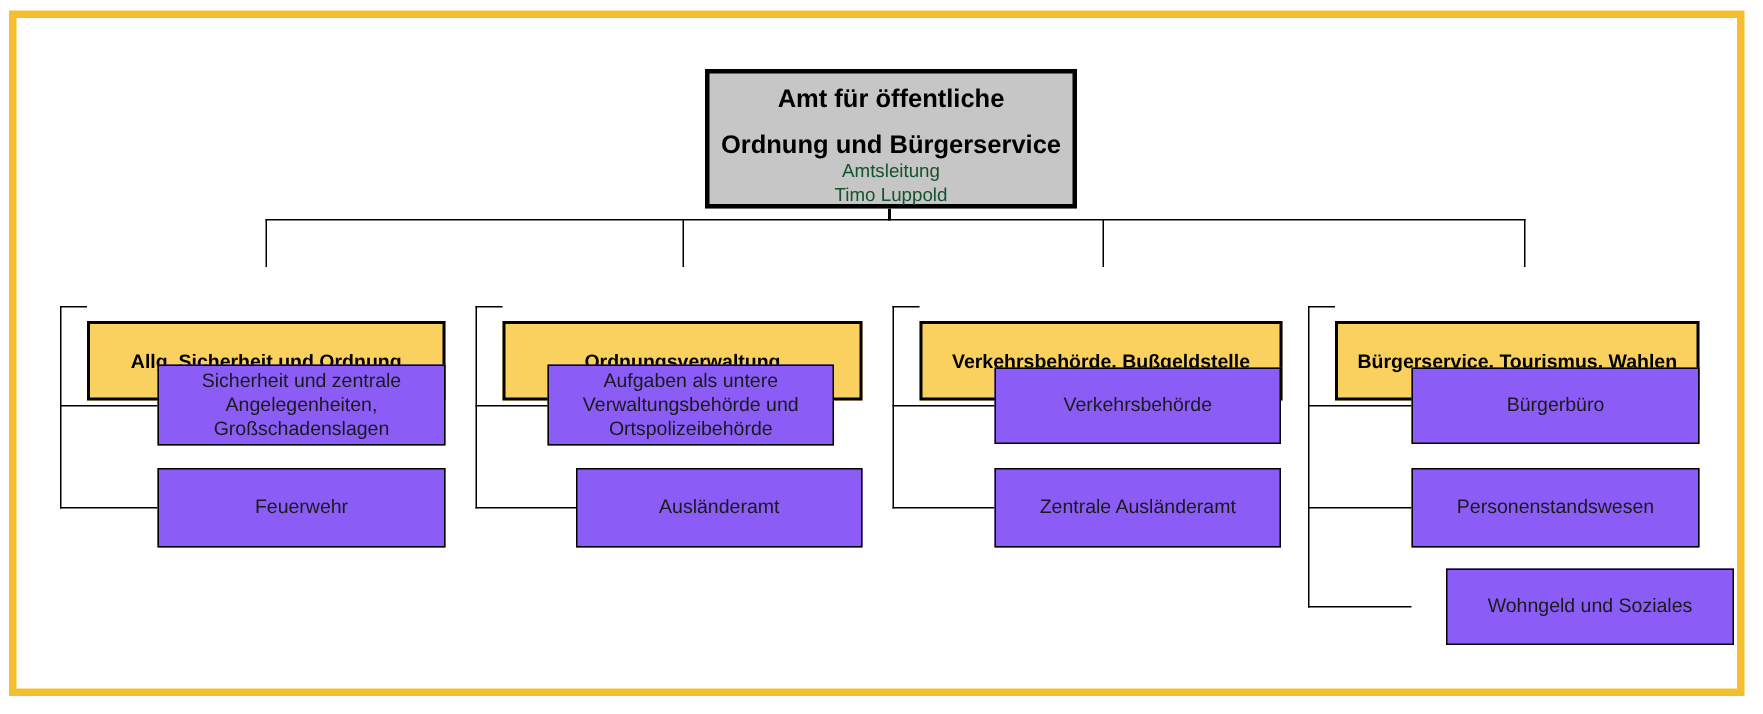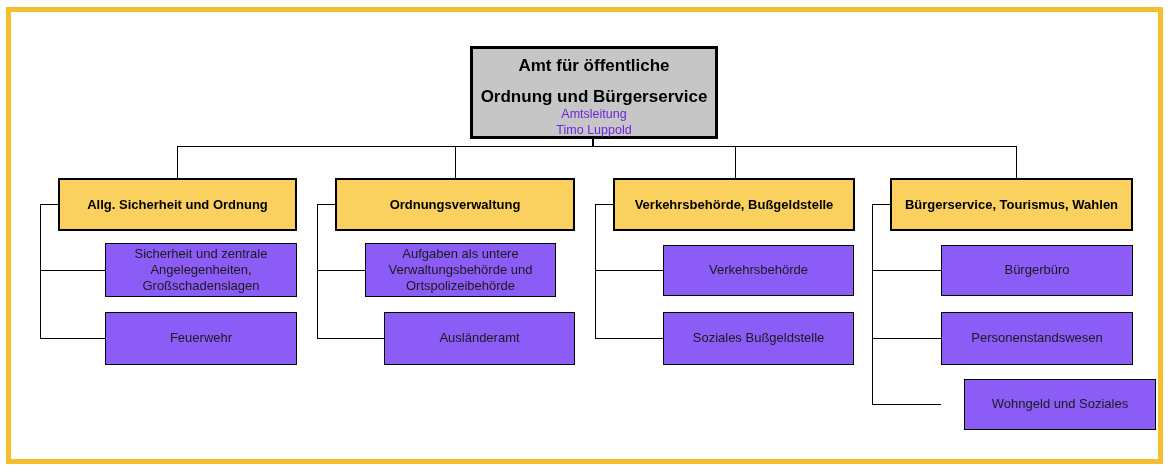--- a/index.html
+++ b/index.html
@@ -46,31 +46,32 @@
   }
   .root-title {
     font-size: 17px;
     font-weight: bold;
     color: #000000;
     line-height: 1.2;
     margin-top: 10px;
   }
   .root-sub {
     font-size: 12.5px;
-    color: #6d28d9;
+    color: #14532d;
     line-height: 1.25;
   }
   .dept-box {
     border: 2px solid #000000;
     background: #FAD05E;
     font-size: 13px;
     font-weight: bold;
     color: #000000;
     padding: 2px 6px;
     line-height: 1.2;
+    margin-top: 36px;
   }
   .unit-box {
     border: 1px solid #000000;
     background: #8b5cf6;
     font-size: 13px;
     color: #1a1a1a;
     padding: 2px 8px;
     line-height: 1.25;
   }
 </style>
@@ -140,21 +141,21 @@
     <span>Aufgaben als untere Verwaltungsbehörde und Ortspolizeibehörde</span>
   </div>
   <div class="box unit-box" style="left:384px; top:312px; width:191px; height:53px;text-align:right;">
     <span>Ausländeramt</span>
   </div>
 
   <div class="box unit-box" style="left:663px; top:245px; width:191px; height:51px;">
     <span>Verkehrsbehörde</span>
   </div>
   <div class="box unit-box" style="left:663px; top:312px; width:191px; height:53px;">
-    <span>Soziales Bußgeldstelle</span>
+    <span>Zentrale Ausländeramt</span>
   </div>
 
   <div class="box unit-box" style="left:941px; top:245px; width:192px; height:51px;">
     <span>Bürgerbüro</span>
   </div>
   <div class="box unit-box" style="left:941px; top:312px; width:192px; height:53px;">
     <span>Personenstandswesen</span>
   </div>
   <div class="box unit-box" style="left:941px; top:379px; width:192px; height:51px;margin-left:23px;">
     <span>Wohngeld und Soziales</span>

